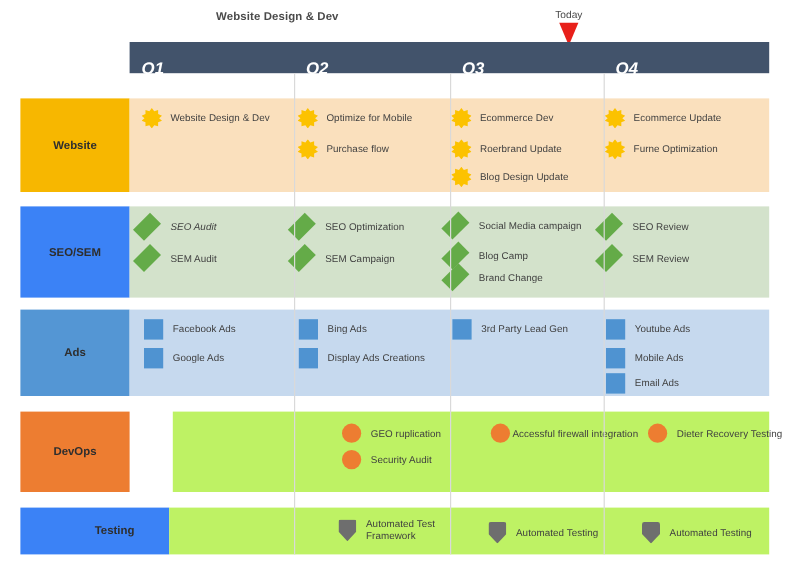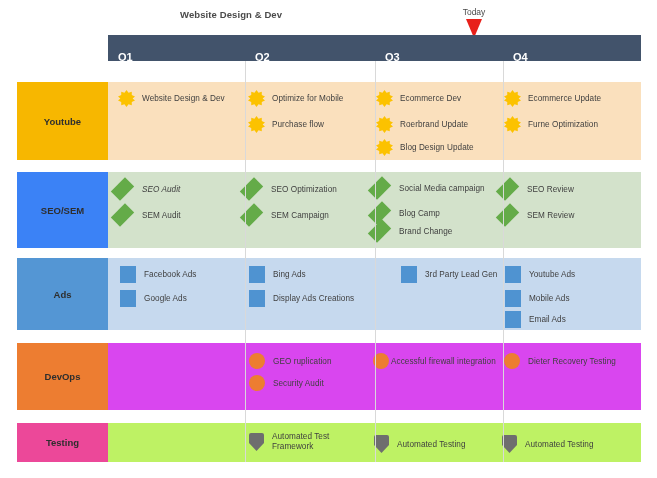--- a/index.html
+++ b/index.html
@@ -59,24 +59,25 @@
     width: 533px;
     height: 26px;
     background: #42536b;
     display: flex;
   }
   #quarter-header .q-cell {
     height: 44px;
     display: flex;
     align-items: center;
     color: #ffffff;
-    font-size: 11px;
+    font-size: 14px;
     font-weight: bold;
     padding-left: 10px;
     box-sizing: border-box;
+    font-style: italic;
   }
   .q1 { width: 137px; }
   .q2 { width: 130px; text-align: right; }
   .q3 { width: 128px; }
   .q4 { width: 138px; }
 
   
   .col-divider {
     position: absolute;
     top: 61px;
@@ -118,22 +119,22 @@
   #lane-devops   { top: 343px; height: 67px; }
   #lane-testing  { top: 423px; height: 39px; }
 
   #lane-website  .lane-label { background: #f7b700; }
   #lane-website  .lane-body  { background: #fae0bd; }
   #lane-seo      .lane-label { background: #3b82f6; }
   #lane-seo      .lane-body  { background: #d3e2cb; }
   #lane-ads      .lane-label { background: #5496d4; }
   #lane-ads      .lane-body  { background: #c6d9ee; }
   #lane-devops   .lane-label { background: #ed7d31; }
-  #lane-devops   .lane-body  { background: #d946ef; }
-  #lane-testing  .lane-label { background: #ec4899; }
+  #lane-devops   .lane-body  { background: #bef264; margin-left: 36px; }
+  #lane-testing  .lane-label { background: #3b82f6; padding-left: 33px; }
   #lane-testing  .lane-body  { background: #bef264; }
 
   
   .task {
     position: absolute;
     display: flex;
     align-items: center;
     white-space: nowrap;
   }
   .task .task-label {
@@ -224,21 +225,21 @@
   <div class="q-cell q2">Q2</div>
   <div class="q-cell q3">Q3</div>
   <div class="q-cell q4">Q4</div>
 </div>
 
 <div class="col-divider" id="divider-q2"></div>
 <div class="col-divider" id="divider-q3"></div>
 <div class="col-divider" id="divider-q4"></div>
 
 <div class="swimlane" id="lane-website">
-  <div class="lane-label">Youtube</div>
+  <div class="lane-label">Website</div>
   <div class="lane-body">
     <div class="task" style="left:10px; top:8px;">
       <span class="marker marker-star"></span>
       <span class="task-label">Website Design &amp; Dev</span>
     </div>
 
     <div class="task" style="left:140px; top:8px;">
       <span class="marker marker-star"></span>
       <span class="task-label">Optimize for Mobile</span>
     </div>
@@ -348,21 +349,21 @@
 
     <div class="task" style="left:141px; top:8px;">
       <span class="marker-square"></span>
       <span class="task-label">Bing Ads</span>
     </div>
     <div class="task" style="left:141px; top:32px;">
       <span class="marker-square"></span>
       <span class="task-label">Display Ads Creations</span>
     </div>
 
-    <div class="task" style="left:269px; top:8px;padding-left:24px;">
+    <div class="task" style="left:269px; top:8px;">
       <span class="marker-square"></span>
       <span class="task-label">3rd Party Lead Gen</span>
     </div>
 
     <div class="task" style="left:397px; top:8px;">
       <span class="marker-square"></span>
       <span class="task-label">Youtube Ads</span>
     </div>
     <div class="task" style="left:397px; top:32px;">
       <span class="marker-square"></span>

